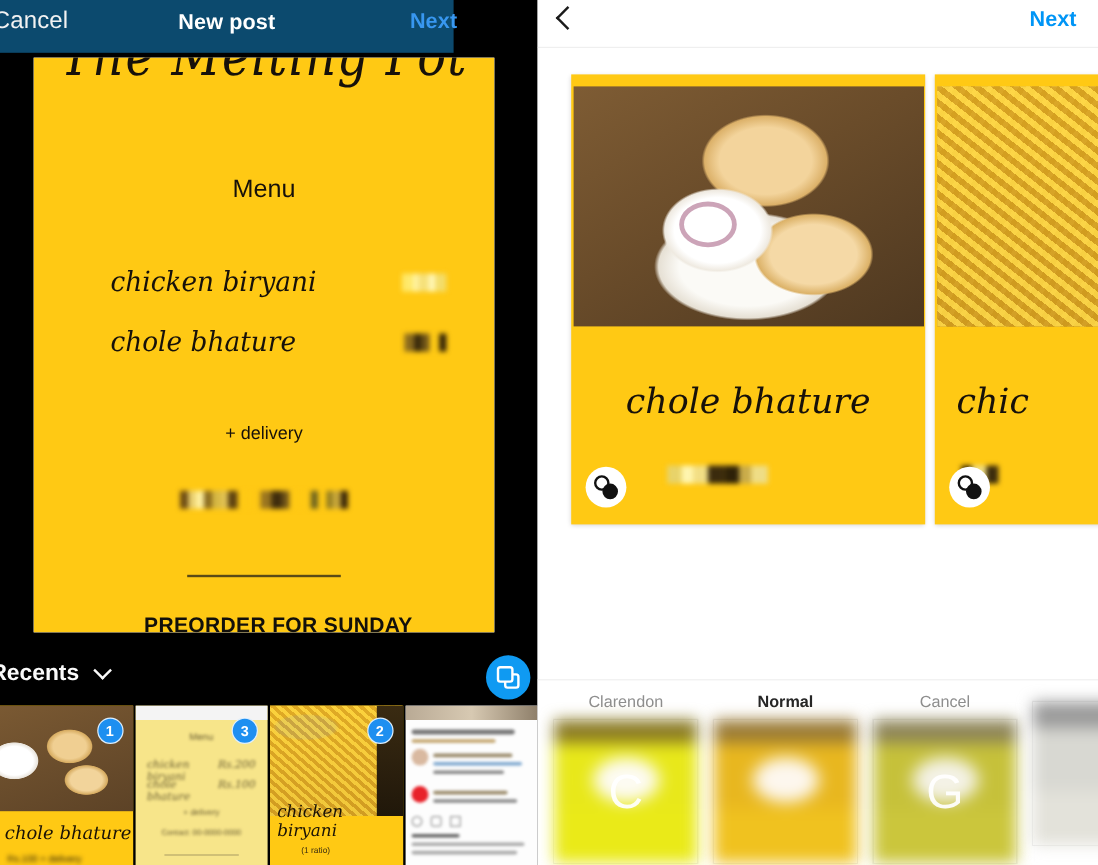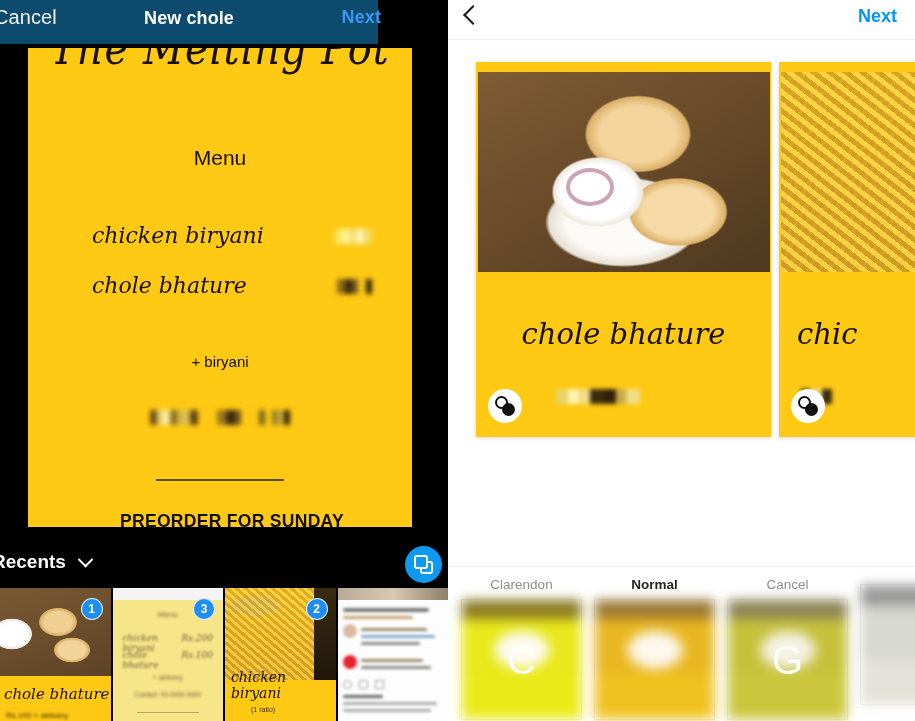--- a/index.html
+++ b/index.html
@@ -157,21 +157,21 @@
 </style>
 </head>
 <body>
 
 <div class="screen">
 
   <div class="left-panel">
 
     <div class="lp-header">
       <div class="lp-cancel">Cancel</div>
-      <div class="lp-title">New chole</div>
+      <div class="lp-title">New post</div>
       <div class="lp-next">Next</div>
     </div>
 
     <div class="preview-wrap">
       <div class="flyer">
         <div class="flyer-brand">The Melting Pot</div>
         <div class="flyer-menu">Menu</div>
 
         <div class="row r1">
           <span class="dish">chicken biryani</span>
@@ -180,21 +180,21 @@
           </span>
         </div>
 
         <div class="row r2">
           <span class="dish">chole bhature</span>
           <span class="blur-px">
             <span class="px" style="width:8px;background:#8a6a1e"></span><span class="px" style="width:7px;background:#3a2a0c"></span><span class="px" style="width:6px;background:#6f541a"></span><span class="px" style="width:8px;background:#FFC914"></span><span class="px" style="width:6px;background:#2e2008"></span>
           </span>
         </div>
 
-        <div class="flyer-delivery">+ biryani</div>
+        <div class="flyer-delivery">+ delivery</div>
 
         <div class="flyer-contact">
           <span class="blur-px">
             <span class="px" style="width:7px;background:#6b4a14"></span><span class="px" style="width:6px;background:#e8cf72"></span><span class="px" style="width:7px;background:#fff0a0"></span><span class="px" style="width:7px;background:#8a6a1e"></span><span class="px" style="width:7px;background:#d6b745"></span><span class="px" style="width:6px;background:#e2c254"></span><span class="px" style="width:8px;background:#5d4110"></span>
             <span class="px" style="width:10px;background:#FFC914"></span>
             <span class="px" style="width:9px;background:#9a7520"></span><span class="px" style="width:9px;background:#3e2c0d"></span><span class="px" style="width:6px;background:#70541a"></span>
             <span class="px" style="width:10px;background:#FFC914"></span>
             <span class="px" style="width:6px;background:#6d6320"></span><span class="px" style="width:7px;background:#FFC914"></span><span class="px" style="width:5px;background:#8f7a22"></span><span class="px" style="width:7px;background:#c7a63a"></span><span class="px" style="width:6px;background:#36240a"></span>
           </span>
         </div>

